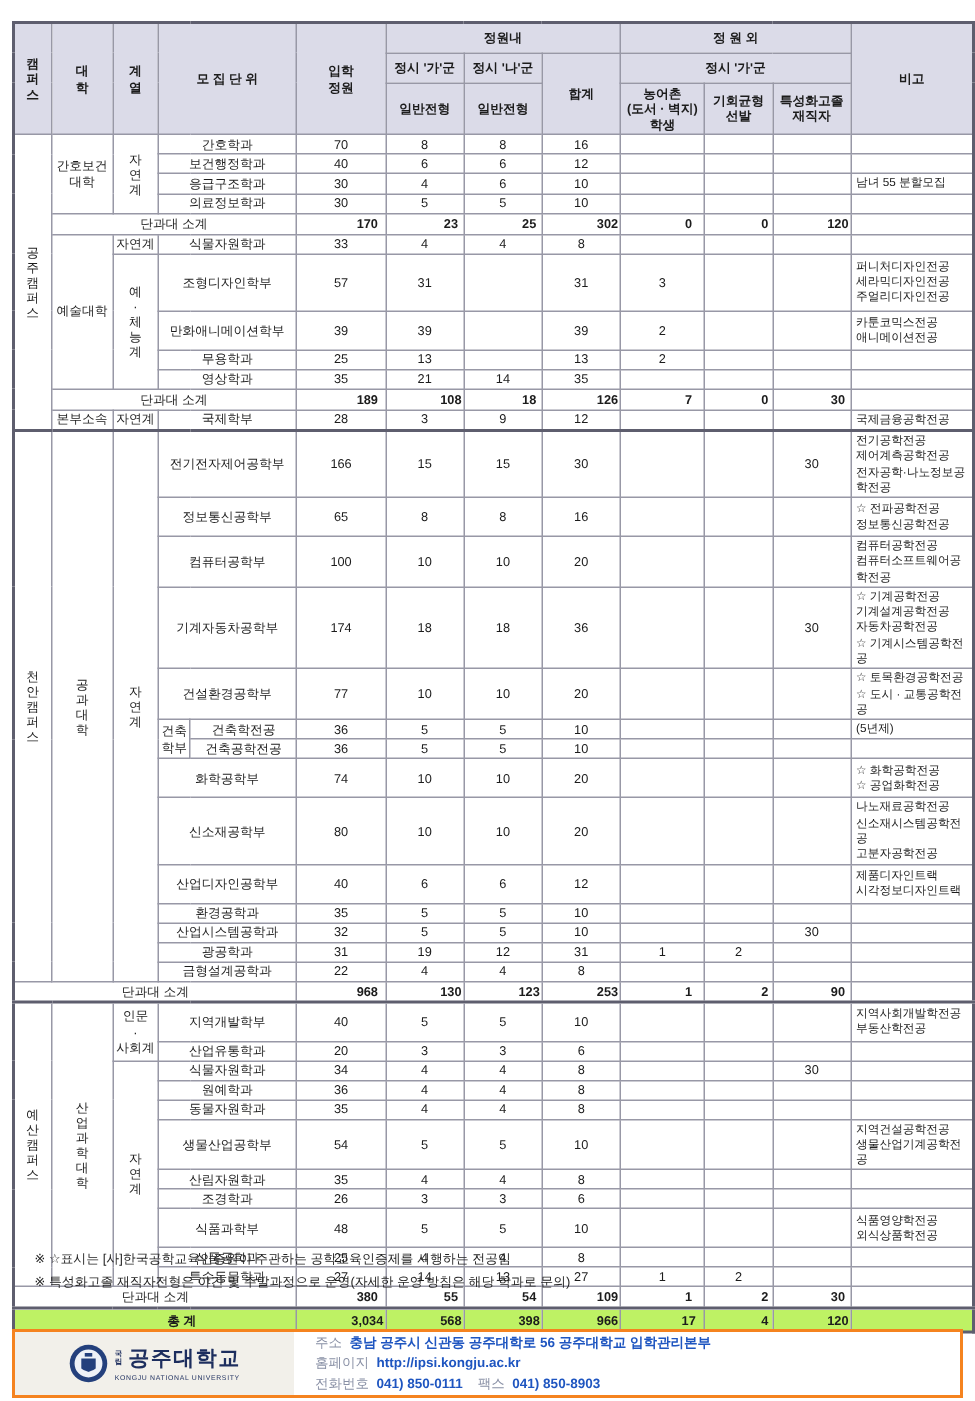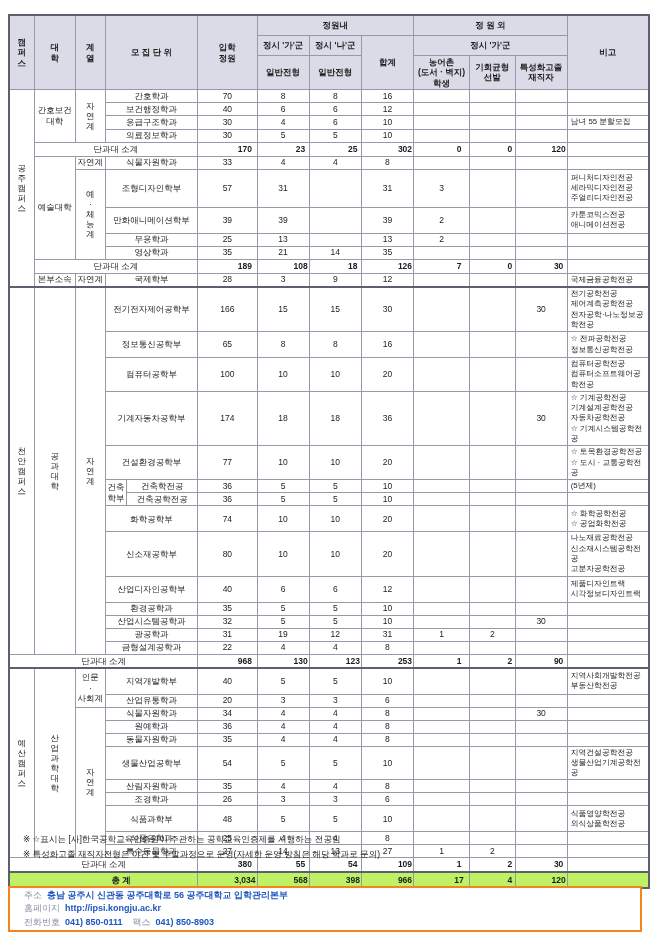--- a/index.html
+++ b/index.html
@@ -616,20 +616,36 @@
         </tr>
       </tbody>
   </table>
 
   <div class="footnotes">
     <div>※ ☆표시는 [사]한국공학교육인증원이 주관하는 공학교육인증제를 시행하는 전공임</div>
     <div>※ 특성화고졸 재직자전형은 야간 및 주말과정으로 운영(자세한 운영 방침은 해당 학과로 문의)</div>
   </div>
 
   <div class="footer">
+    <div class="logo-panel">
+      <svg width="26" height="26" viewBox="0 0 26 26">
+        <circle cx="13" cy="13" r="12.5" fill="#24407c"></circle>
+        <circle cx="13" cy="13" r="9.8" fill="#eef1f7"></circle>
+        <circle cx="13" cy="13" r="9.8" fill="none" stroke="#24407c" stroke-width="1"></circle>
+        <path d="M8.2 9.6h9.6v6.6c0 .8-4.8 2.4-4.8 2.4s-4.8-1.6-4.8-2.4z" fill="#24407c"></path>
+        <rect x="10.5" y="6" width="5" height="2.4" fill="#24407c"></rect>
+      </svg>
+      <div class="logo-text">
+        <div class="logo-row">
+          <span class="logo-prefix">국립</span>
+          <span class="logo-kr">공주대학교</span>
+        </div>
+        <span class="logo-en">KONGJU NATIONAL UNIVERSITY</span>
+      </div>
+    </div>
     <div class="info">
       <div class="row">
         <span class="lbl">주소</span><span class="val">충남 공주시 신관동 공주대학로 56 공주대학교 입학관리본부</span>
       </div>
       <div class="row">
         <span class="lbl">홈페이지</span><span class="val link">http://ipsi.kongju.ac.kr</span>
       </div>
       <div class="row">
         <span class="lbl">전화번호</span><span class="val">041) 850-0111</span><span class="fax-group"><span class="lbl">팩스</span><span class="val">041) 850-8903</span></span>
       </div>

